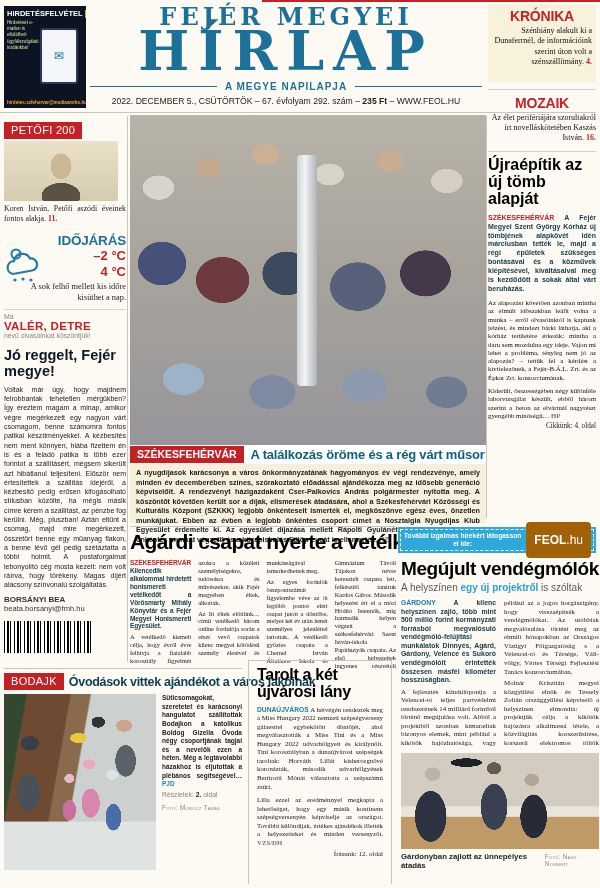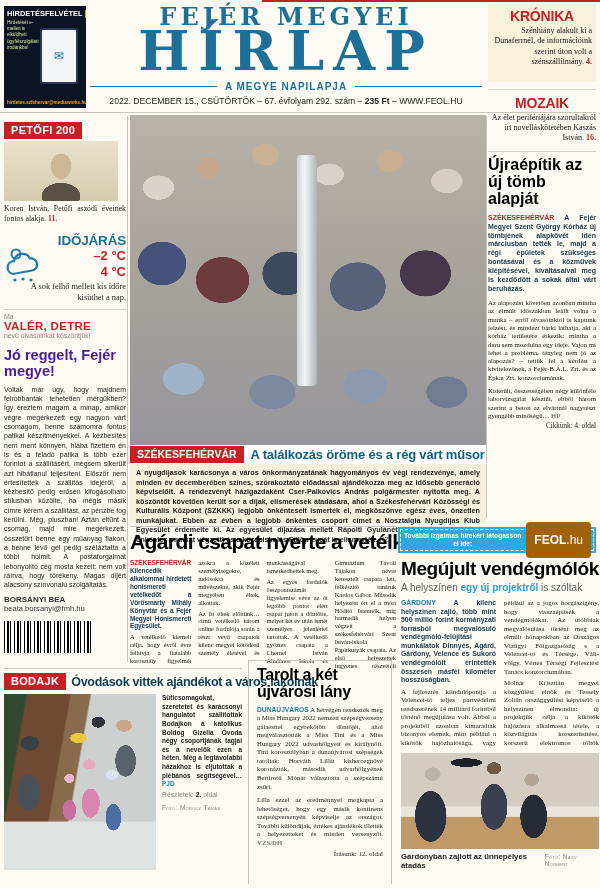--- a/index.html
+++ b/index.html
@@ -46,36 +46,36 @@
   
   .ra-title{font-size:16px;line-height:1.06;font-weight:700;color:#000;margin:2px 0 6px;}
   .ra-lead{font-size:7px;line-height:1.28;font-weight:700;color:#16384a;text-align:justify;}
   .ra-loc{color:#c42127;font-weight:700;}
   .ra-body{font-family:"Liberation Serif",serif;font-size:6.8px;line-height:1.22;text-align:justify;margin-top:5px;color:#111;}
   .ra-more{font-family:"Liberation Serif",serif;font-size:7.2px;text-align:right;margin-top:2px;}
   .sig{color:#777;font-weight:700;}
 
   
   .leftcol{left:4px;top:120px;width:122px;}
-  .badge{display:inline-block;background:#c42127;color:#fff;font-weight:700;font-size:11px;padding:2px 7px 3px;letter-spacing:.3px;}
+  .badge{display:inline-block;background:#c42127;color:#fff;font-weight:400;font-size:11px;padding:2px 7px 3px;letter-spacing:.3px;}
   .petofi-photo{width:114px;height:60px;margin-top:2px;
     background:radial-gradient(ellipse 17px 21px at 50% 42%,#cbb796 0 60%,transparent 61%),
                radial-gradient(ellipse 32px 22px at 50% 92%,#5a5244 0 60%,transparent 61%),
                linear-gradient(180deg,#e9e1c9,#d6cbae);}
   .petofi-cap{font-family:"Liberation Serif",serif;font-size:7.8px;line-height:1.3;margin-top:3px;text-align:justify;}
   .weather{margin-top:9px;position:relative;min-height:52px;}
   .w-title{font-size:13.5px;font-weight:700;color:#1d7199;text-align:right;letter-spacing:-.2px;}
   .w-temp{font-size:13px;font-weight:700;color:#c42127;text-align:right;line-height:1.2;}
   .w-icon{position:absolute;left:0;top:12px;width:40px;height:40px;}
   .w-text{font-family:"Liberation Serif",serif;font-size:8.4px;line-height:1.25;text-align:right;margin-top:3px;}
   .nameday{margin-top:6px;border-top:1px solid #d9d4c7;padding-top:3px;}
   .nd-ma{font-size:7px;color:#8a8678;}
   .nd-names{font-size:11.5px;font-weight:700;color:#c42127;letter-spacing:.3px;}
   .nd-suffix{font-size:6.8px;color:#8a8678;}
-  .ed-title{font-size:14.5px;line-height:1.05;font-weight:700;color:#4c1d95;margin-top:9px;}
+  .ed-title{font-size:14.5px;line-height:1.05;font-weight:700;color:#0f172a;margin-top:9px;}
   .ed-body{font-size:7px;line-height:1.33;text-align:justify;margin-top:6px;color:#222;}
   .ed-author{font-size:8px;font-weight:700;margin-top:6px;color:#333;}
   .ed-email{font-size:7.6px;color:#333;}
   .barcode{width:88px;height:32px;margin-top:8px;
     background:repeating-linear-gradient(90deg,#000 0 1px,#fff 1px 3px,#000 3px 5px,#fff 5px 6px,#000 6px 7px,#fff 7px 10px);}
 
   
   .photo-main{left:130px;top:115px;width:356px;height:330px;filter:blur(.6px);
     background:
      radial-gradient(ellipse 26px 20px at 8% 22%,#d9d4cb 0 60%,transparent 61%),
@@ -209,21 +209,21 @@
 
   <div class="abs masthead">
     <div class="m-top">FEJÉR MEGYEI</div>
     <div class="m-main">HÍRLAP</div>
     <div class="m-tagline">
       <span class="tl-line"></span>
       <span class="tl-text">A MEGYE NAPILAPJA</span>
       <span class="tl-line"></span>
     </div>
     <div class="m-date">
-      <span>2022. DECEMBER 15., CSÜTÖRTÖK – 67. évfolyam 292. szám – </span><b>235 Ft</b><span> – WWW.FEOL.HU</span>
+      <span>2022. DECEMBER 5., CSÜTÖRTÖK – 67. évfolyam 292. szám – </span><b>235 Ft</b><span> – WWW.FEOL.HU</span>
     </div>
   </div>
 
   <div class="abs rail">
     <div class="rail-sec k-panel">
       <div class="rail-h">KRÓNIKA</div>
       <div class="rail-t">
         <span>Szénhiány alakult ki a Dunaferrnél, de információink szerint úton volt a szénszállítmány. </span><span class="pagenum">4.</span>
       </div>
     </div>

